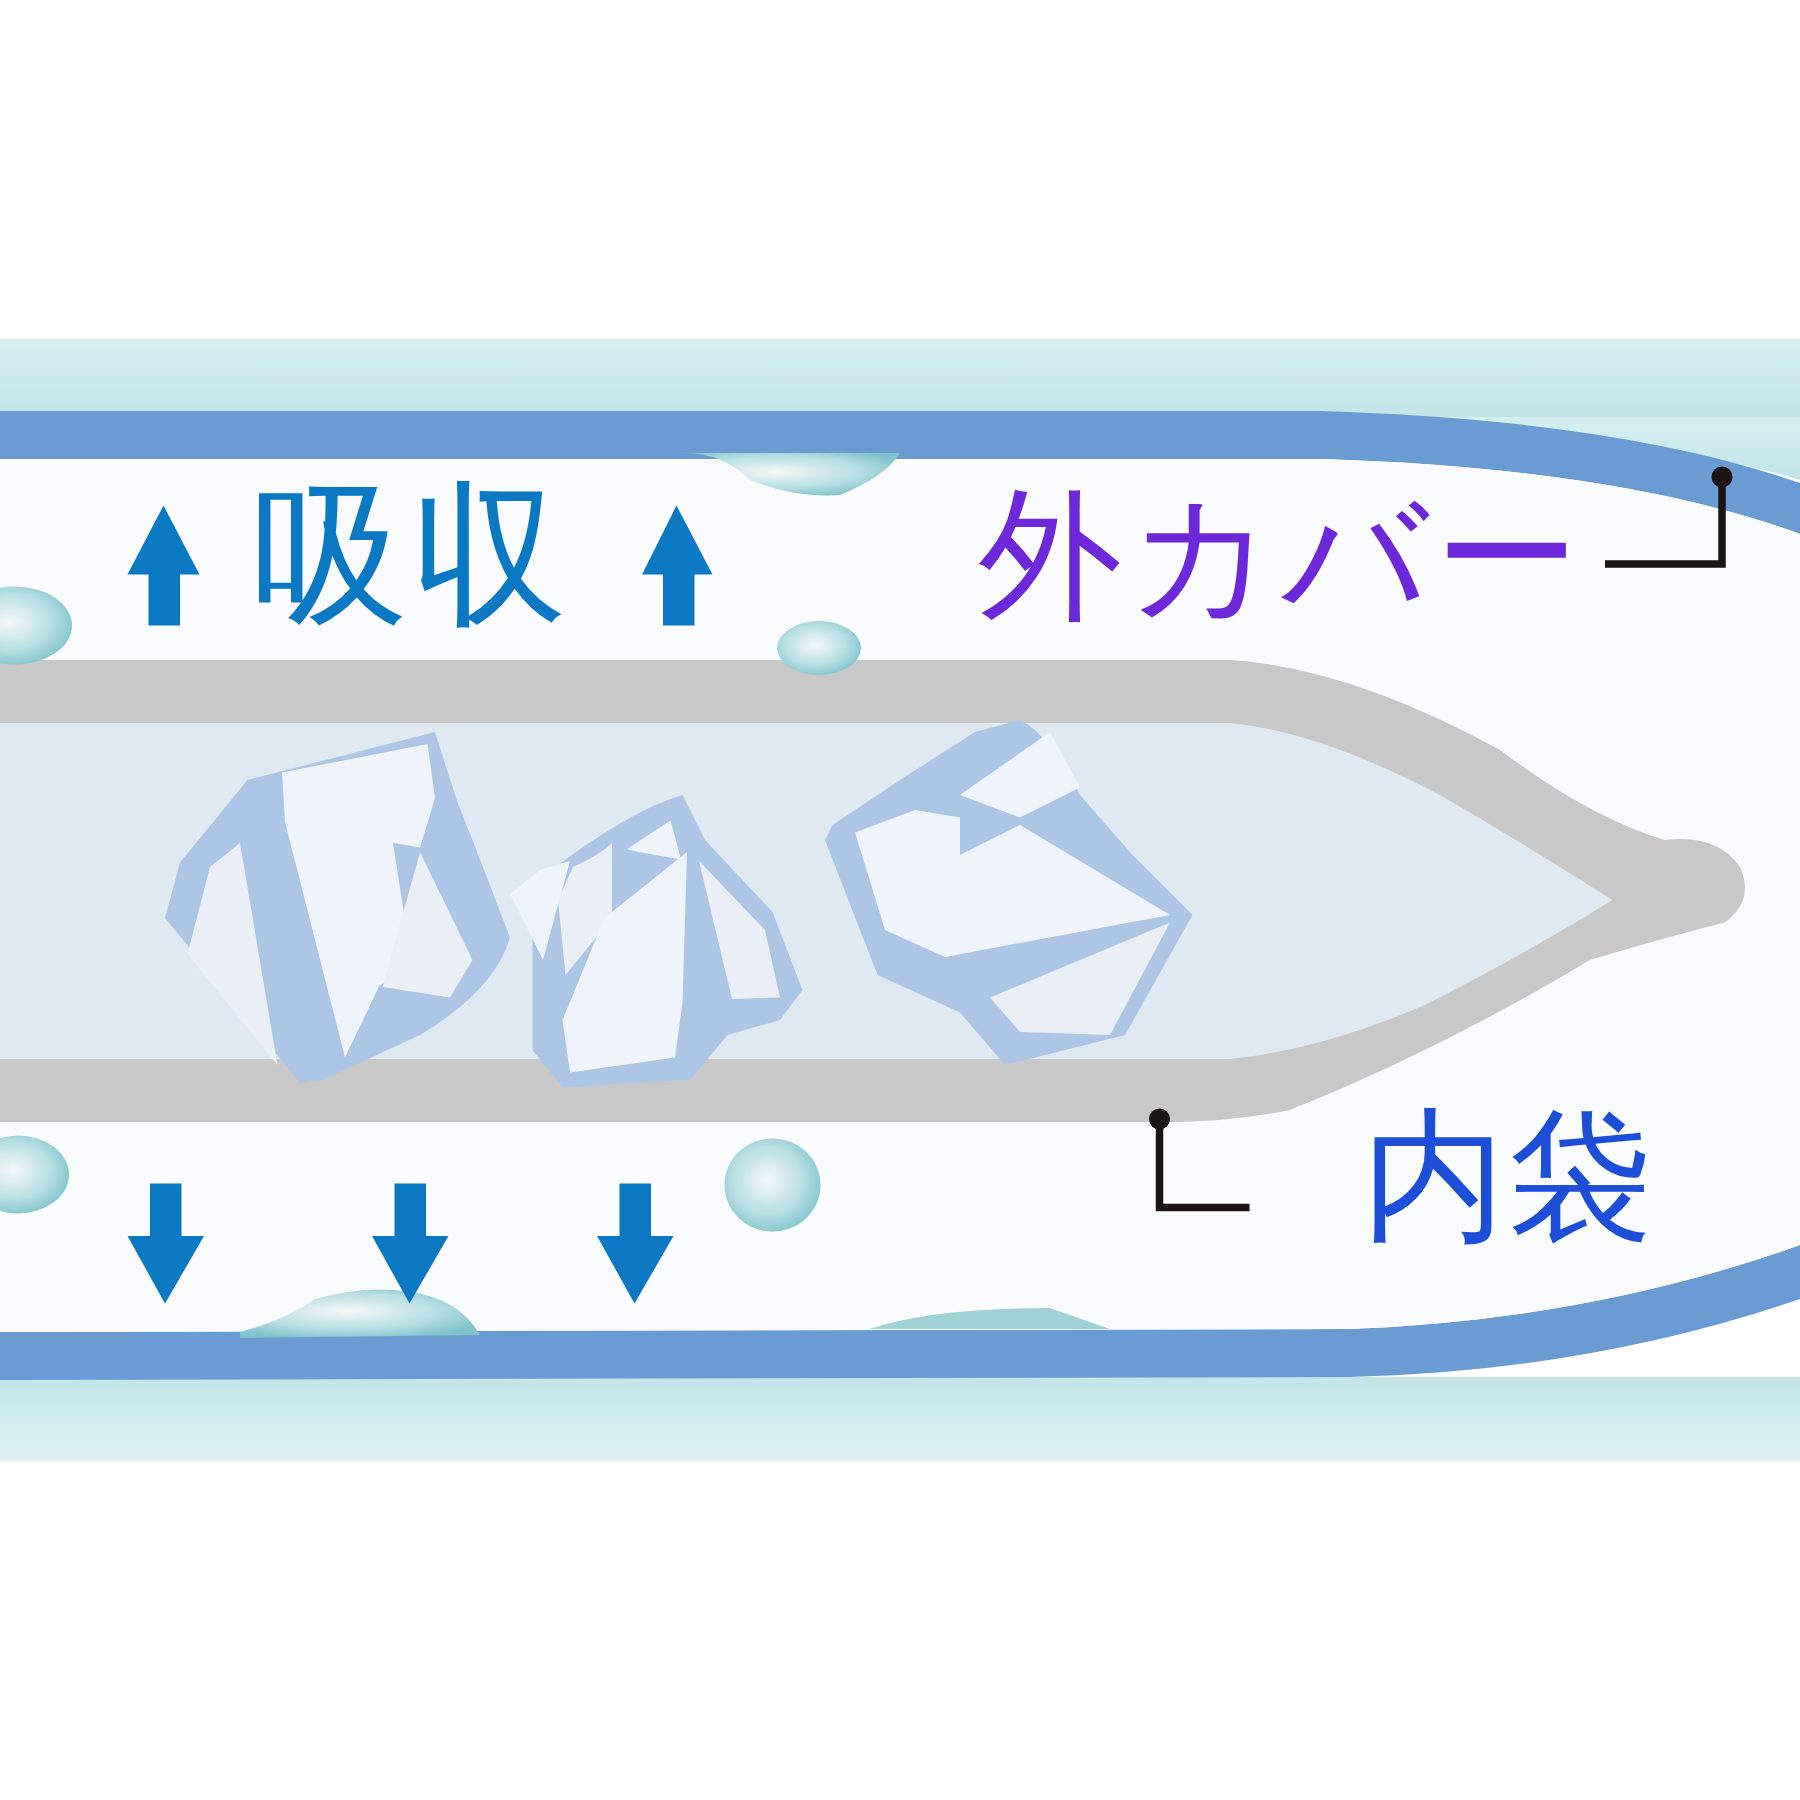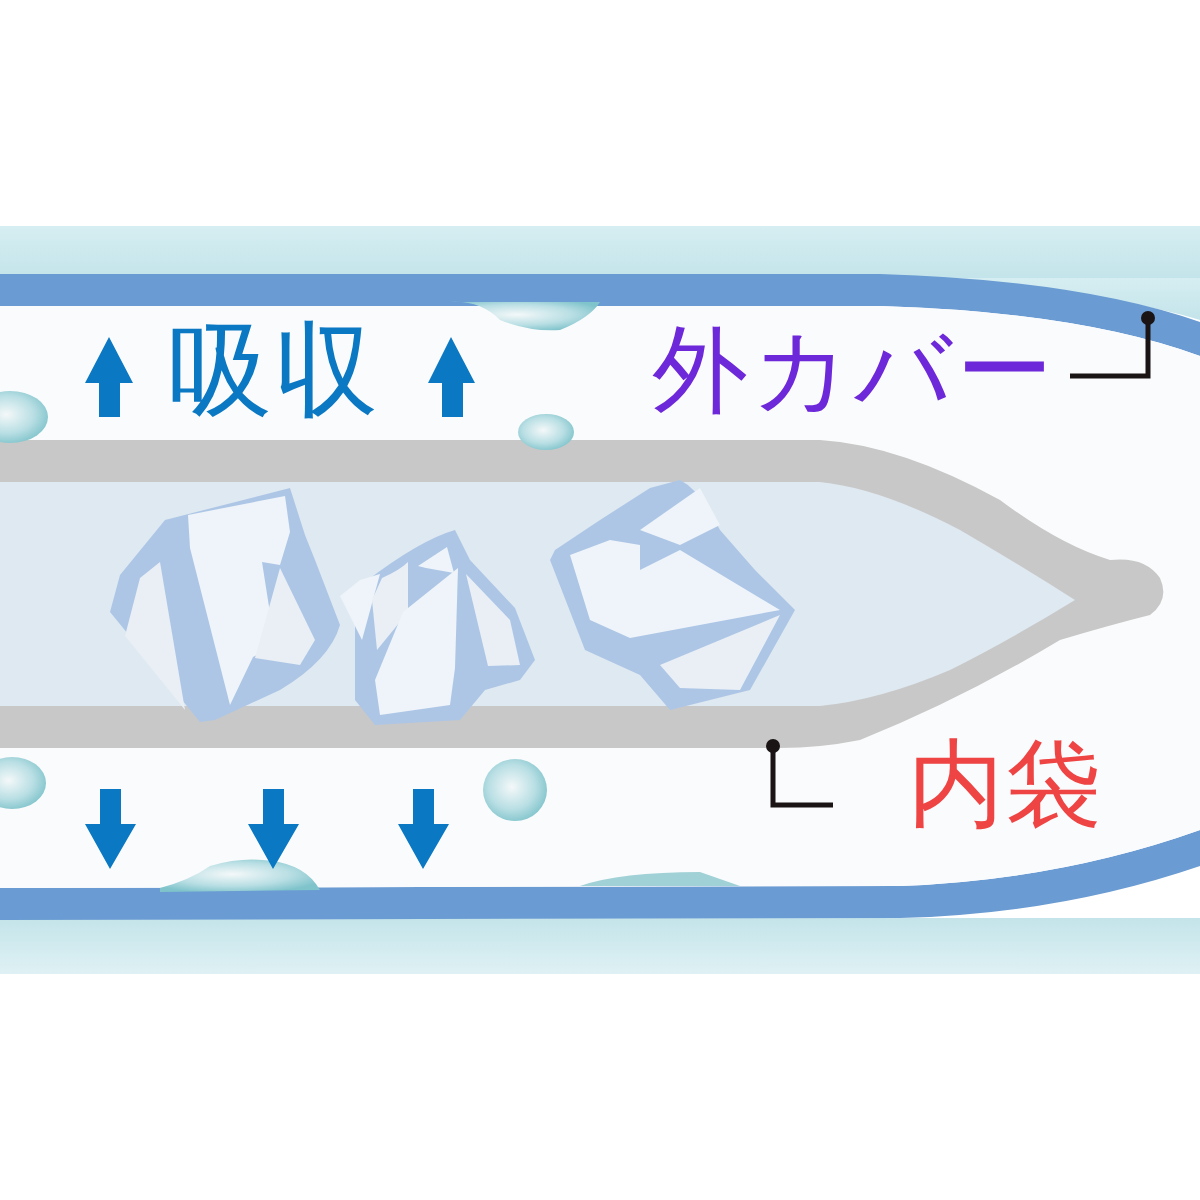--- a/index.html
+++ b/index.html
@@ -2,21 +2,21 @@
 <html><head>
 <meta charset="utf-8">
 <style>
   html, body { margin: 0; padding: 0; background: #ffffff; }
   body { width: 1200px; height: 1200px; position: relative; overflow: hidden;
          font-family: "DejaVu Sans", sans-serif; }
   #diagram { position: absolute; left: 0; top: 0; width: 1200px; height: 1200px; }
   .label { position: absolute; white-space: nowrap; line-height: 1; }
   .label-absorb { left: 168px; top: 318px; font-size: 104px; color: #0a78c2; letter-spacing: 2px; }
   .label-outer  { left: 652px; top: 322px; font-size: 96px; color: #6d28d9; letter-spacing: 4px; }
-  .label-inner  { left: 908px; top: 736px; font-size: 96px; color: #ef4444; letter-spacing: 2px; }
+  .label-inner  { left: 908px; top: 736px; font-size: 96px; color: #1d4ed8; letter-spacing: 2px; }
 </style>
 </head>
 <body>
 
 <div id="diagram">
   <svg width="1200" height="1200" viewBox="0 0 1200 1200" xmlns="http://www.w3.org/2000/svg">
     <defs>
       <linearGradient id="waterBand" x1="0" y1="0" x2="0" y2="1">
         <stop offset="0" stop-color="#d6eef2"></stop>
         <stop offset="1" stop-color="#c3e4ea"></stop>

